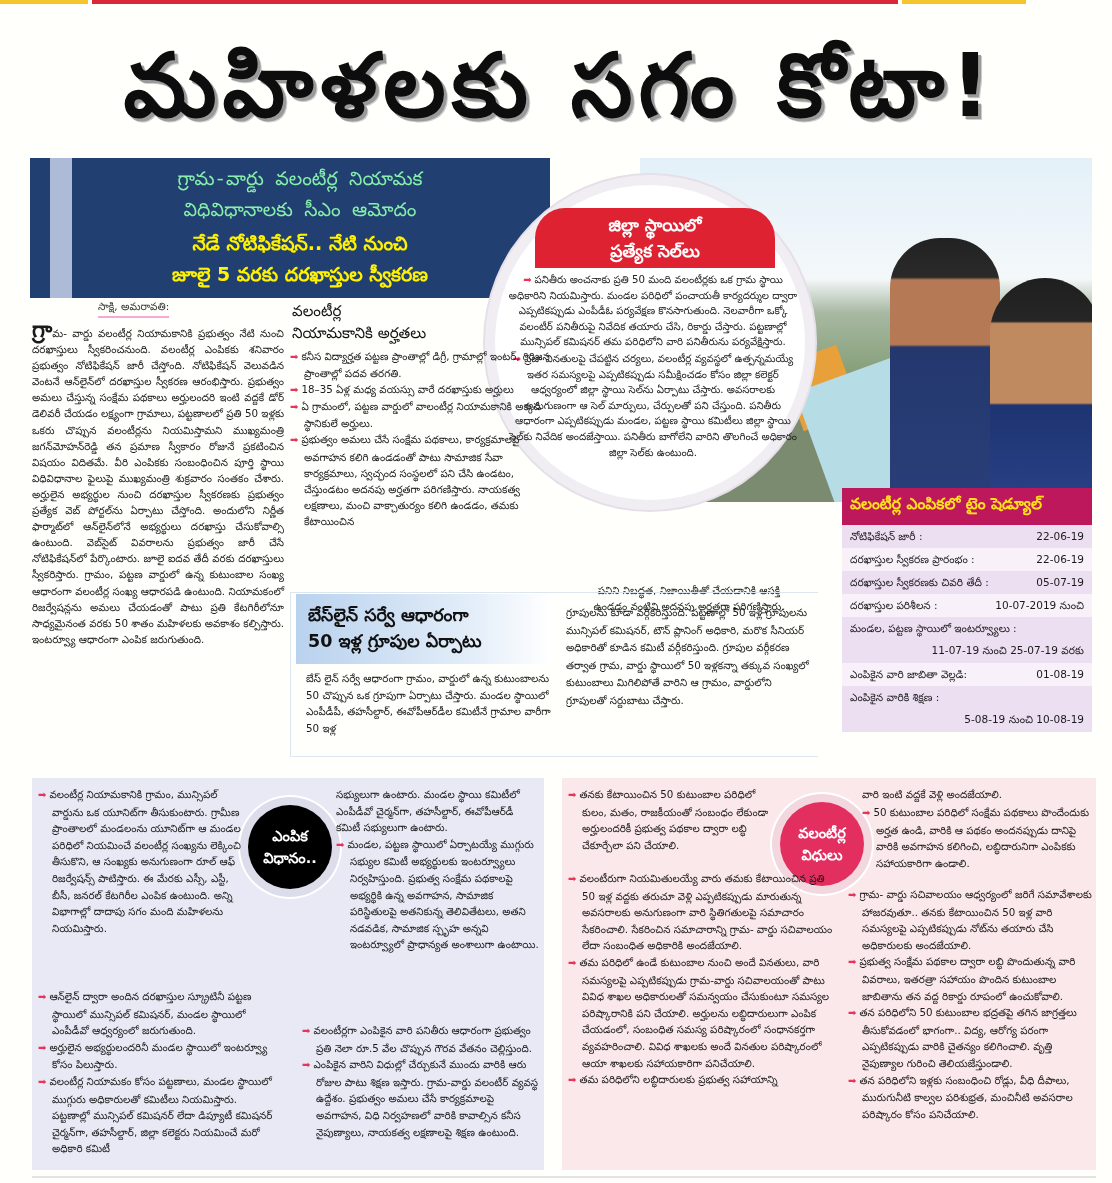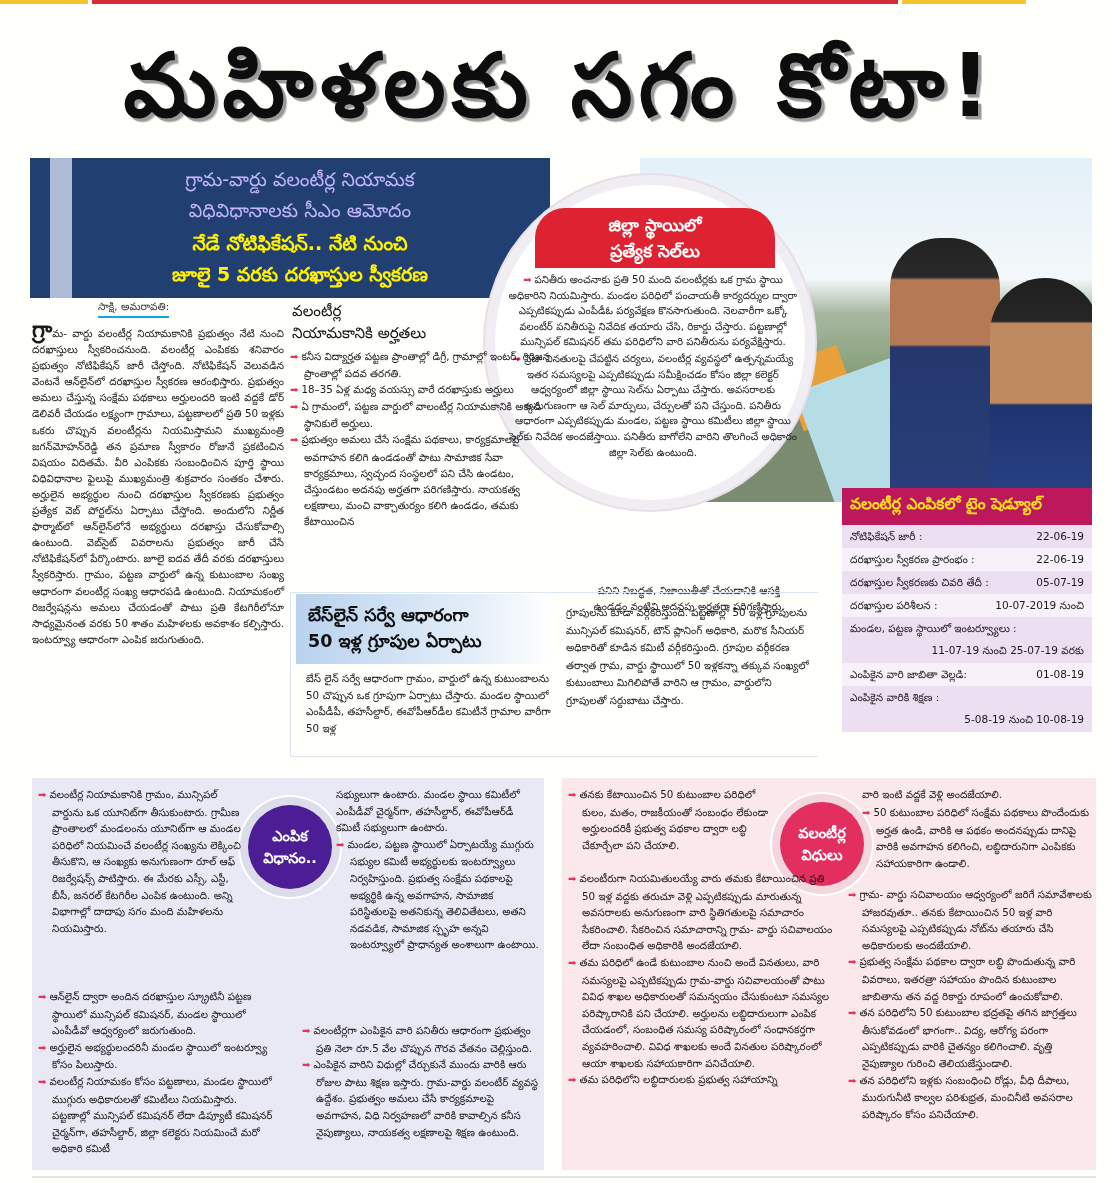--- a/index.html
+++ b/index.html
@@ -18,21 +18,21 @@
     text-shadow: 3px 3px 0 #9a9a9a, 4px 4px 0 #cfcfcf;
     white-space: nowrap;
   }
 
   .sub-banner {
     position: absolute; top: 158px; left: 30px; width: 520px; height: 140px;
     background: #213f70;
   }
   .sub-banner .stripe { position: absolute; left: 20px; top: 0; width: 22px; height: 140px; background: #aebbd6; }
   .sub-banner .line { position: absolute; left: 50px; width: 440px; text-align: center; font-size: 19px; white-space: nowrap; }
-  .sub-banner .w { color: #c4b5fd; }
+  .sub-banner .w { color: #86efac; font-family: Liberation Mono, monospace; }
   .sub-banner .yl { color: #fff200; font-weight: bold; }
 
   .photo {
     position: absolute; top: 158px; left: 640px; width: 452px; height: 344px;
     background: linear-gradient(180deg, #e3f0f8 0%, #f4f8fa 35%, #a8b8a2 45%, #8aa37e 60%, #7b8b70 70%);
     overflow: hidden;
   }
   .photo .woman1 { position: absolute; left: 250px; top: 80px; width: 110px; height: 280px; border-radius: 50px 50px 10px 10px;
     background: linear-gradient(180deg, #222 0%, #2a2a2a 14%, #b57a55 15%, #b57a55 38%, #24386e 39%, #2a3f7a 100%); }
   .photo .woman2 { position: absolute; left: 350px; top: 120px; width: 110px; height: 240px; border-radius: 60px 60px 10px 10px;
@@ -48,21 +48,21 @@
   .circle-title {
     position: absolute; top: 208px; left: 535px; width: 240px; height: 60px;
     background: #de2231; border-radius: 30px 30px 0 0; color: #fff;
     text-align: center; font-size: 17px; font-weight: bold; line-height: 26px; padding-top: 4px;
   }
   .circle-body { position: absolute; top: 272px; left: 508px; width: 290px; font-size: 10.2px; line-height: 15.6px; text-align: center; color: #222; }
   .circle-body p { margin-bottom: 1px; }
 
   .arrow { color: #e8335a; font-size: 10px; margin-right: 3px; }
 
-  .byline { position: absolute; top: 300px; left: 98px; font-size: 10.5px; color: #333; border-bottom: 2px solid #0ea5e9; padding-bottom: 1px; }
+  .byline { position: absolute; top: 300px; left: 98px; font-size: 10.5px; color: #333; border-bottom: 2px solid #f9a8d4; padding-bottom: 1px; }
   .col1 { position: absolute; top: 322px; left: 32px; width: 252px; font-size: 10.3px; line-height: 16.1px; text-align: justify; }
   .dropcap { font-size: 22px; font-weight: bold; line-height: 16px; }
 
   .elig-title { position: absolute; top: 300px; left: 292px; font-size: 15px; line-height: 22px; color: #111; }
   .elig-list { position: absolute; top: 348px; left: 290px; width: 262px; font-size: 10.3px; line-height: 16.1px; }
   .elig-list li { list-style: none; padding-left: 14px; text-indent: -14px; }
 
   .elig-tail { position: absolute; top: 542px; left: 582px; width: 214px; font-size: 10.3px; line-height: 16.1px; text-align: center; margin-top: 40px; }
 
   .baseline-box { position: absolute; top: 594px; left: 296px; width: 255px; height: 70px;
@@ -76,21 +76,21 @@
   .sched .hd { background: #be185d; color: #ffe21a; font-size: 15.5px; font-weight: bold; padding: 7px 8px; height: 37px; white-space: nowrap; }
   .sched .row { display: flex; justify-content: space-between; font-size: 10.5px; line-height: 22px; padding: 0 8px; height: 23px; }
   .sched .row:nth-child(odd) { background: #ecdff2; }
   .sched .row:nth-child(even) { background: #f8f1fa; }
   .sched .row.tall { display: block; height: 46px; }
   .sched .row.tall .v { text-align: right; display: block; }
 
   .panel-left { position: absolute; top: 778px; left: 32px; width: 512px; height: 392px; background: #e9e8f5; }
   .panel-right { position: absolute; top: 778px; left: 562px; width: 534px; height: 392px; background: #fbe8ea; }
   .badge { position: absolute; border-radius: 50%; color: #fff; font-weight: bold; text-align: center; display: flex; align-items: center; justify-content: center; }
-  .badge-blue { top: 805px; left: 248px; width: 84px; height: 84px; background: #4c1d95; box-shadow: 0 0 0 8px #dcdcea, 0 0 0 10px #ffffff; font-size: 14.5px; line-height: 22px; }
+  .badge-blue { top: 805px; left: 248px; width: 84px; height: 84px; background: #000000; box-shadow: 0 0 0 8px #dcdcea, 0 0 0 10px #ffffff; font-size: 14.5px; line-height: 22px; }
   .badge-pink { top: 802px; left: 780px; width: 84px; height: 84px; background: #e32f60; box-shadow: 0 0 0 8px #f3d7de, 0 0 0 10px #ffffff; font-size: 14.5px; line-height: 22px; }
 
   .plist { position: absolute; font-size: 10.3px; line-height: 16.6px; }
   .plist li { list-style: none; padding-left: 14px; text-indent: -14px; }
 
   .bottom-rule { position: absolute; top: 1176px; left: 32px; width: 1064px; height: 2px; background: #e3e3e3; }
 </style>
 </head>
 <body>
 

